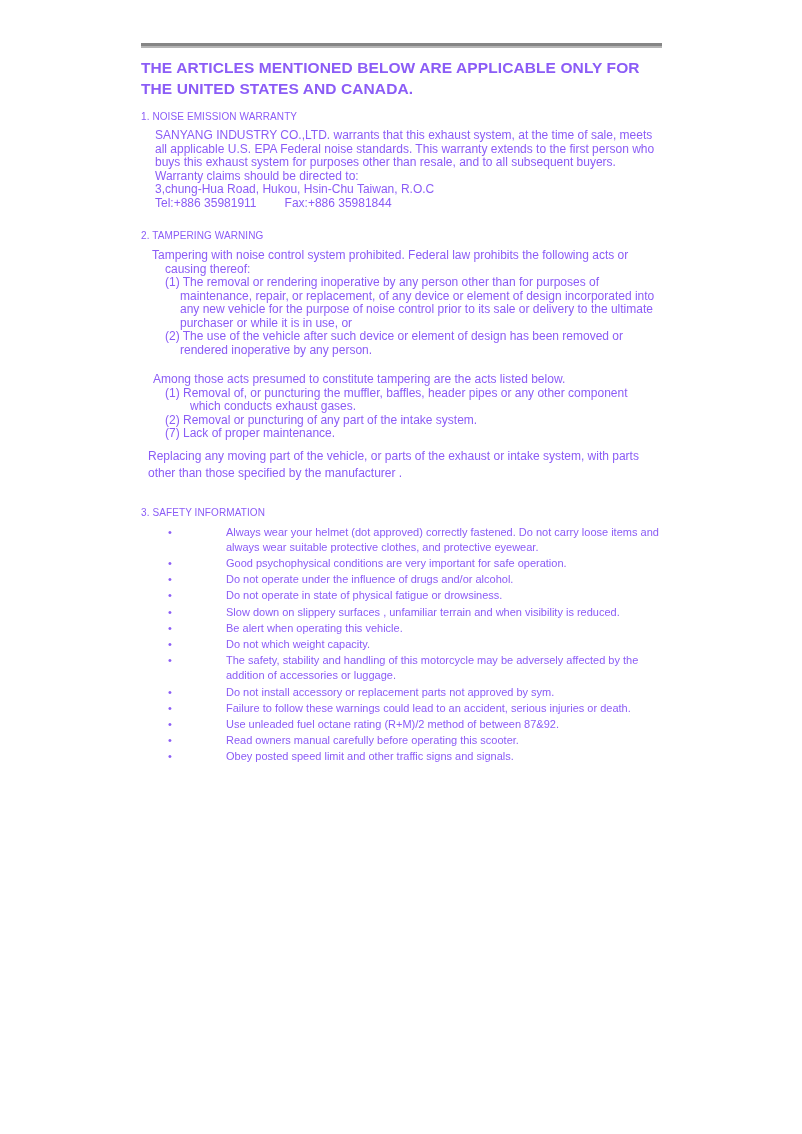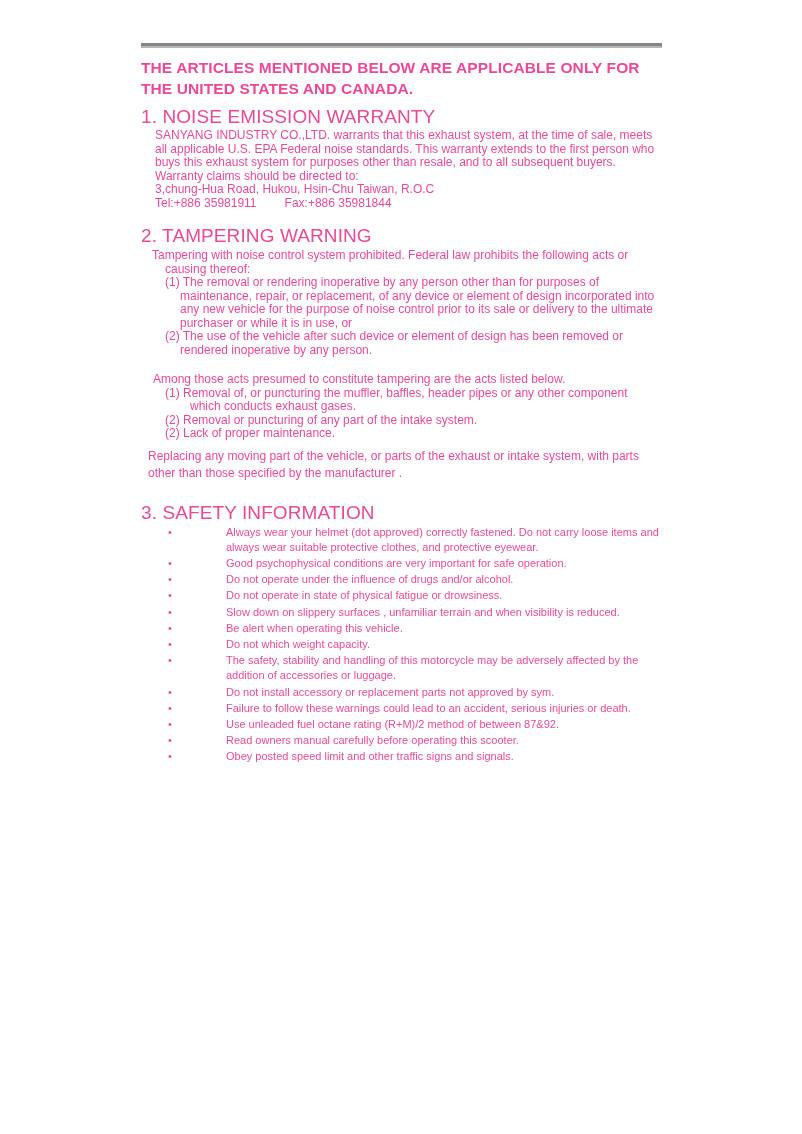--- a/index.html
+++ b/index.html
@@ -1,38 +1,38 @@
 <!DOCTYPE html>
 <html><head>
 <meta charset="utf-8">
 <style>
   html,body { margin:0; padding:0; background:#ffffff; }
   .page {
     position:relative;
     width:802px; height:1134px;
     background:#ffffff;
     font-family:"Liberation Sans", sans-serif;
-    color:#ec4899;
+    color:#8b5cf6;
     overflow:hidden;
   }
   .content {
     position:absolute; left:141px; top:43px; width:526px;
   }
   .topbar {
     width:521px; height:5px;
     background:linear-gradient(to bottom,#858585 0px,#858585 3px,#b4b4b4 3px,#b4b4b4 5px);
   }
   .doc-title {
     margin-top:9px;
     width:520px;
     font-size:15.5px; font-weight:bold; line-height:21px;
     letter-spacing:0.1px;
   }
   .sec-heading {
-    font-size:19px; font-weight:normal; line-height:18px;
+    font-size:10px; font-weight:normal; line-height:18px;
     letter-spacing:0.1px;
   }
   .h-noise    { margin-top:9px;  }
   .h-tamper   { margin-top:17px; }
   .h-safety   { margin-top:22px; }
 
   .body-text { font-size:12px; line-height:13.5px; }
 
   .warranty-body    { margin-top:3px; margin-left:14px; width:506px; }
   .warranty-address { margin-left:14px; }
@@ -78,21 +78,21 @@
       <span class="fax">Fax:+886 35981844</span>
     </div>
 
     <div class="sec-heading h-tamper">2. TAMPERING WARNING</div>
     <div class="body-text tamper-intro">Tampering with noise control system prohibited. Federal law prohibits the following acts or causing thereof:</div>
     <div class="body-text hang-item">(1) The removal or rendering inoperative by any person other than for purposes of maintenance, repair, or replacement, of any device or element of design incorporated into any new vehicle for the purpose of noise control prior to its sale or delivery to the ultimate purchaser or while it is in use, or</div>
     <div class="body-text hang-item">(2) The use of the vehicle after such device or element of design has been removed or rendered inoperative by any person.</div>
     <div class="body-text presumed-intro">Among those acts presumed to constitute tampering are the acts listed below.</div>
     <div class="body-text hang-item deep">(1) Removal of, or puncturing the muffler, baffles, header pipes or any other component which conducts exhaust gases.</div>
     <div class="body-text hang-item deep">(2) Removal or puncturing of any part of the intake system.</div>
-    <div class="body-text hang-item deep">(2) Lack of proper maintenance.</div>
+    <div class="body-text hang-item deep">(7) Lack of proper maintenance.</div>
     <div class="body-text tamper-closing">Replacing any moving part of the vehicle, or parts of the exhaust or intake system, with parts other than those specified by the manufacturer .</div>
 
     <div class="sec-heading h-safety">3. SAFETY INFORMATION</div>
     <div class="bullet-list">
       <div class="bullet-item">
           <span class="mk">•</span>
           <span class="tx">Always wear your helmet (dot approved) correctly fastened. Do not carry loose items and always wear suitable protective clothes, and protective eyewear.</span>
         </div>
       <div class="bullet-item">
           <span class="mk">•</span>

